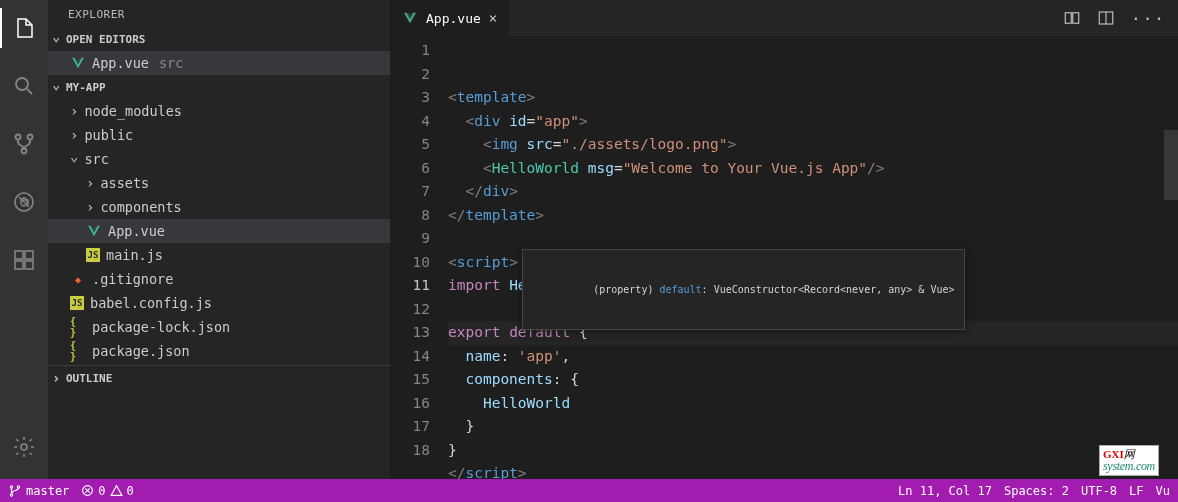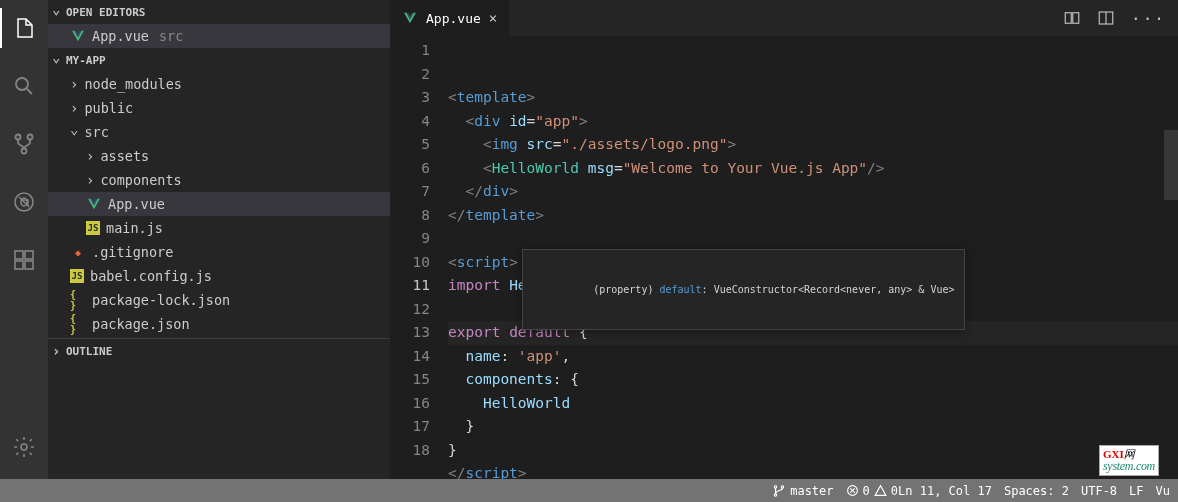--- a/index.html
+++ b/index.html
@@ -44,21 +44,21 @@
 .tok-str { color: #ce9178; }
 .tok-kw { color: #c586c0; }
 .tok-kw2 { color: #569cd6; }
 .tok-var { color: #9cdcfe; }
 .tok-func { color: #4ec9b0; }
 .tok-pun { color: #d4d4d4; }
 .tok-prop { color: #9cdcfe; }
 .line.highlight { background: rgba(255,255,255,0.03); }
 .hover-tip { position: absolute; background: #252526; border: 1px solid #454545; padding: 4px 10px; font-family: Consolas, monospace; font-size: 10px; color: #d4d4d4; box-shadow: 0 2px 8px rgba(0,0,0,0.4); }
 .minimap-slider { position: absolute; right: 0; top: 94px; width: 14px; height: 70px; background: rgba(200,200,200,0.15); }
-.statusbar { height: 23px; background: #737373; color: #ffffff; display: flex; align-items: center; font-size: 12px; padding: 0 8px; justify-content: flex-end; }
+.statusbar { height: 23px; background: #a21caf; color: #ffffff; display: flex; align-items: center; font-size: 12px; padding: 0 8px; justify-content: space-between; }
 .status-left, .status-right { display: flex; align-items: center; gap: 12px; }
 .status-item { display: flex; align-items: center; gap: 4px; cursor: pointer; }
 .watermark { position: absolute; right: 19px; bottom: 26px; background: #fff; color: #000; font-size: 11px; padding: 1px 3px; border: 1px solid #aaa; font-style: italic; font-family: serif;}
 .watermark b { color: #d00; font-style: normal;}
 .watermark .sub { font-size:12px; color:#287; display:block; margin-top:-3px; letter-spacing:-0.3px;}
 svg { display: block; }
 .chev-right::before { content: "›"; color:#c5c5c5; font-size:14px; }
 .chev-down::before { content: "⌄"; color:#c5c5c5; font-size:14px; position:relative; top:-3px;}
 </style>
 </head>
@@ -107,20 +107,21 @@
       <div class="activity-icon">
         <svg width="24" height="24" viewBox="0 0 24 24" fill="none" stroke="currentColor" stroke-width="1.6">
             <circle cx="12" cy="12" r="3"></circle>
             <path d="M12 2v3M12 19v3M4.2 4.2l2.1 2.1M17.7 17.7l2.1 2.1M2 12h3M19 12h3M4.2 19.8l2.1-2.1M17.7 6.3l2.1-2.1"></path>
           </svg>
       </div>
     </div>
   </div>
 
   <div class="sidebar">
+    <div class="sidebar-title">EXPLORER</div>
     <div class="sidebar-section">
       <span class="chev chev-down"></span>
       <span>OPEN EDITORS</span>
     </div>
     <div class="tree">
       <div class="tree-row indent1 editor-open">
         <span class="file-ico ico-vue">
           <svg width="14" height="14" viewBox="0 0 24 24">
               <path fill="#41b883" d="M2 3h4l6 10L18 3h4L12 21z"></path>
               <path fill="#35495e" d="M6 3h3l3 5 3-5h3L12 15z"></path>

